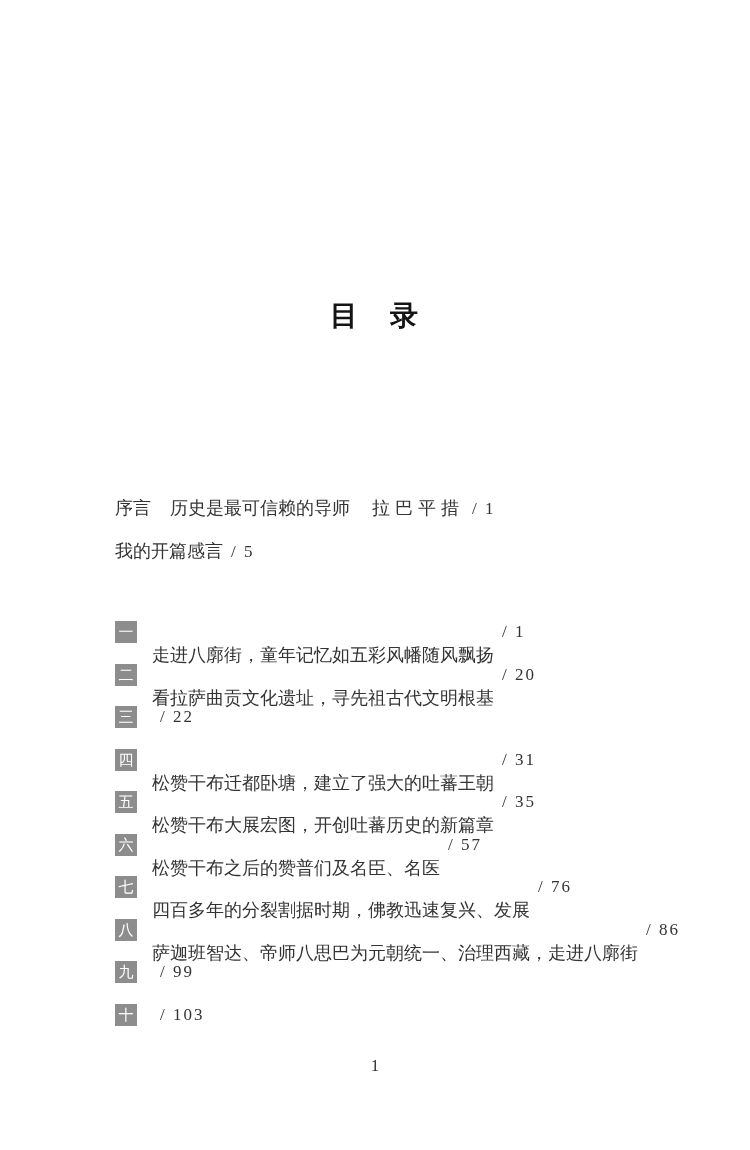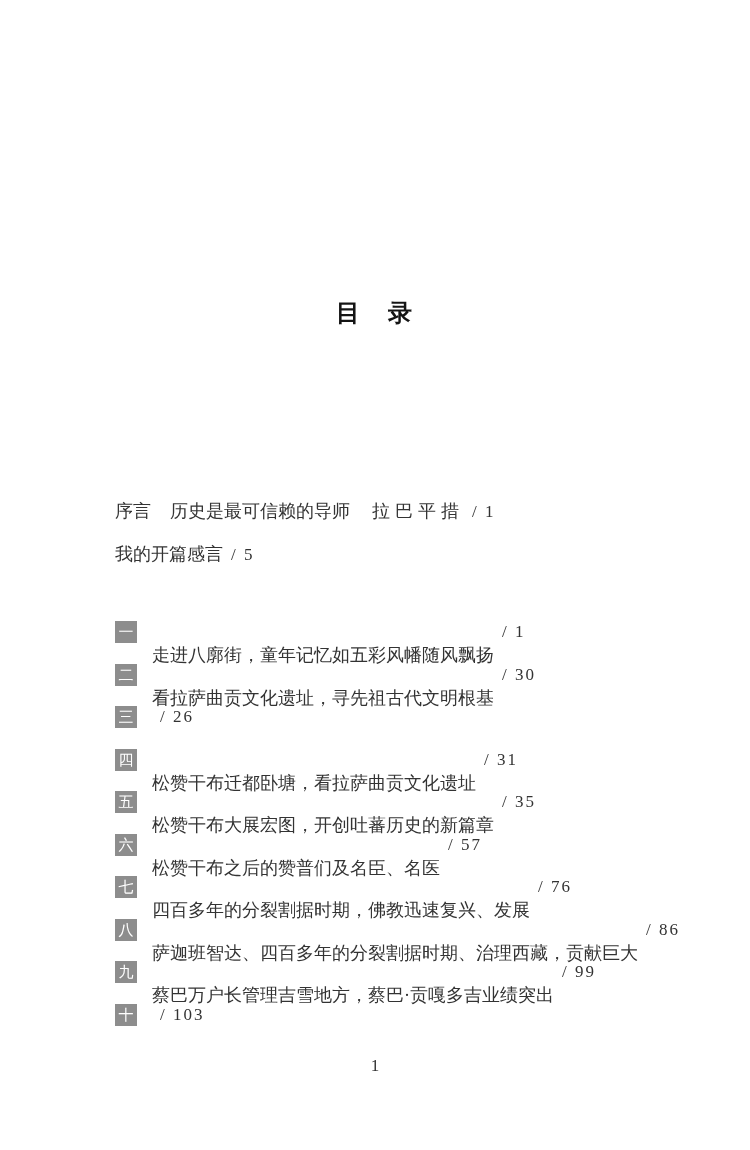--- a/index.html
+++ b/index.html
@@ -15,34 +15,34 @@
     font-family: "Liberation Serif", "DejaVu Serif", serif;
     color: var(--body-text, #333333);
     overflow: hidden;
   }
   .toc-title {
     position: absolute;
     top: 297px;
     left: 0;
     width: 750px;
     text-align: center;
-    font-size: 24px;
+    font-size: 28px;
     font-weight: 700;
     letter-spacing: 2px;
     color: var(--title-text, #141414);
   }
   .preface {
     position: absolute;
     left: 115px;
     top: 496px;
     font-size: 18px;
   }
   .preface-line {
     height: 22px;
-    line-height: 30px;
+    line-height: 24px;
     margin-bottom: 21px;
     white-space: nowrap;
   }
   .preface-title-gap {
     margin-left: 19px;
   }
   .preface-author {
     margin-left: 22px;
     letter-spacing: 5px;
     color: var(--body-text, #333333);
@@ -109,54 +109,53 @@
 
   <div class="chapters">
     <div class="chapter-row">
       <span class="chapter-num">一</span>
         <span class="chapter-title">走进八廓街，童年记忆如五彩风幡随风飘扬</span>
         <span class="page-ref">/ 1</span>
     </div>
     <div class="chapter-row">
       <span class="chapter-num">二</span>
         <span class="chapter-title">看拉萨曲贡文化遗址，寻先祖古代文明根基</span>
-        <span class="page-ref">/ 30</span>
+        <span class="page-ref">/ 20</span>
     </div>
     <div class="chapter-row">
       <span class="chapter-num">三</span>
-        <span class="page-ref">/ 26</span>
+        <span class="page-ref">/ 22</span>
     </div>
     <div class="chapter-row">
       <span class="chapter-num">四</span>
-        <span class="chapter-title">松赞干布迁都卧塘，看拉萨曲贡文化遗址</span>
+        <span class="chapter-title">松赞干布迁都卧塘，建立了强大的吐蕃王朝</span>
         <span class="page-ref">/ 31</span>
     </div>
     <div class="chapter-row">
       <span class="chapter-num">五</span>
         <span class="chapter-title">松赞干布大展宏图，开创吐蕃历史的新篇章</span>
         <span class="page-ref">/ 35</span>
     </div>
     <div class="chapter-row">
       <span class="chapter-num">六</span>
         <span class="chapter-title">松赞干布之后的赞普们及名臣、名医</span>
         <span class="page-ref">/ 57</span>
     </div>
     <div class="chapter-row">
       <span class="chapter-num">七</span>
         <span class="chapter-title">四百多年的分裂割据时期，佛教迅速复兴、发展</span>
         <span class="page-ref">/ 76</span>
     </div>
     <div class="chapter-row">
       <span class="chapter-num">八</span>
-        <span class="chapter-title">萨迦班智达、四百多年的分裂割据时期、治理西藏，贡献巨大</span>
+        <span class="chapter-title">萨迦班智达、帝师八思巴为元朝统一、治理西藏，走进八廓街</span>
         <span class="page-ref">/ 86</span>
     </div>
     <div class="chapter-row">
       <span class="chapter-num">九</span>
-        <span class="chapter-title">蔡巴万户长管理吉雪地方，蔡巴·贡嘎多吉业绩突出</span>
         <span class="page-ref">/ 99</span>
     </div>
     <div class="chapter-row">
       <span class="chapter-num">十</span>
         <span class="page-ref">/ 103</span>
     </div>
   </div>
 
   <div class="footer-page-number">1</div>
 

